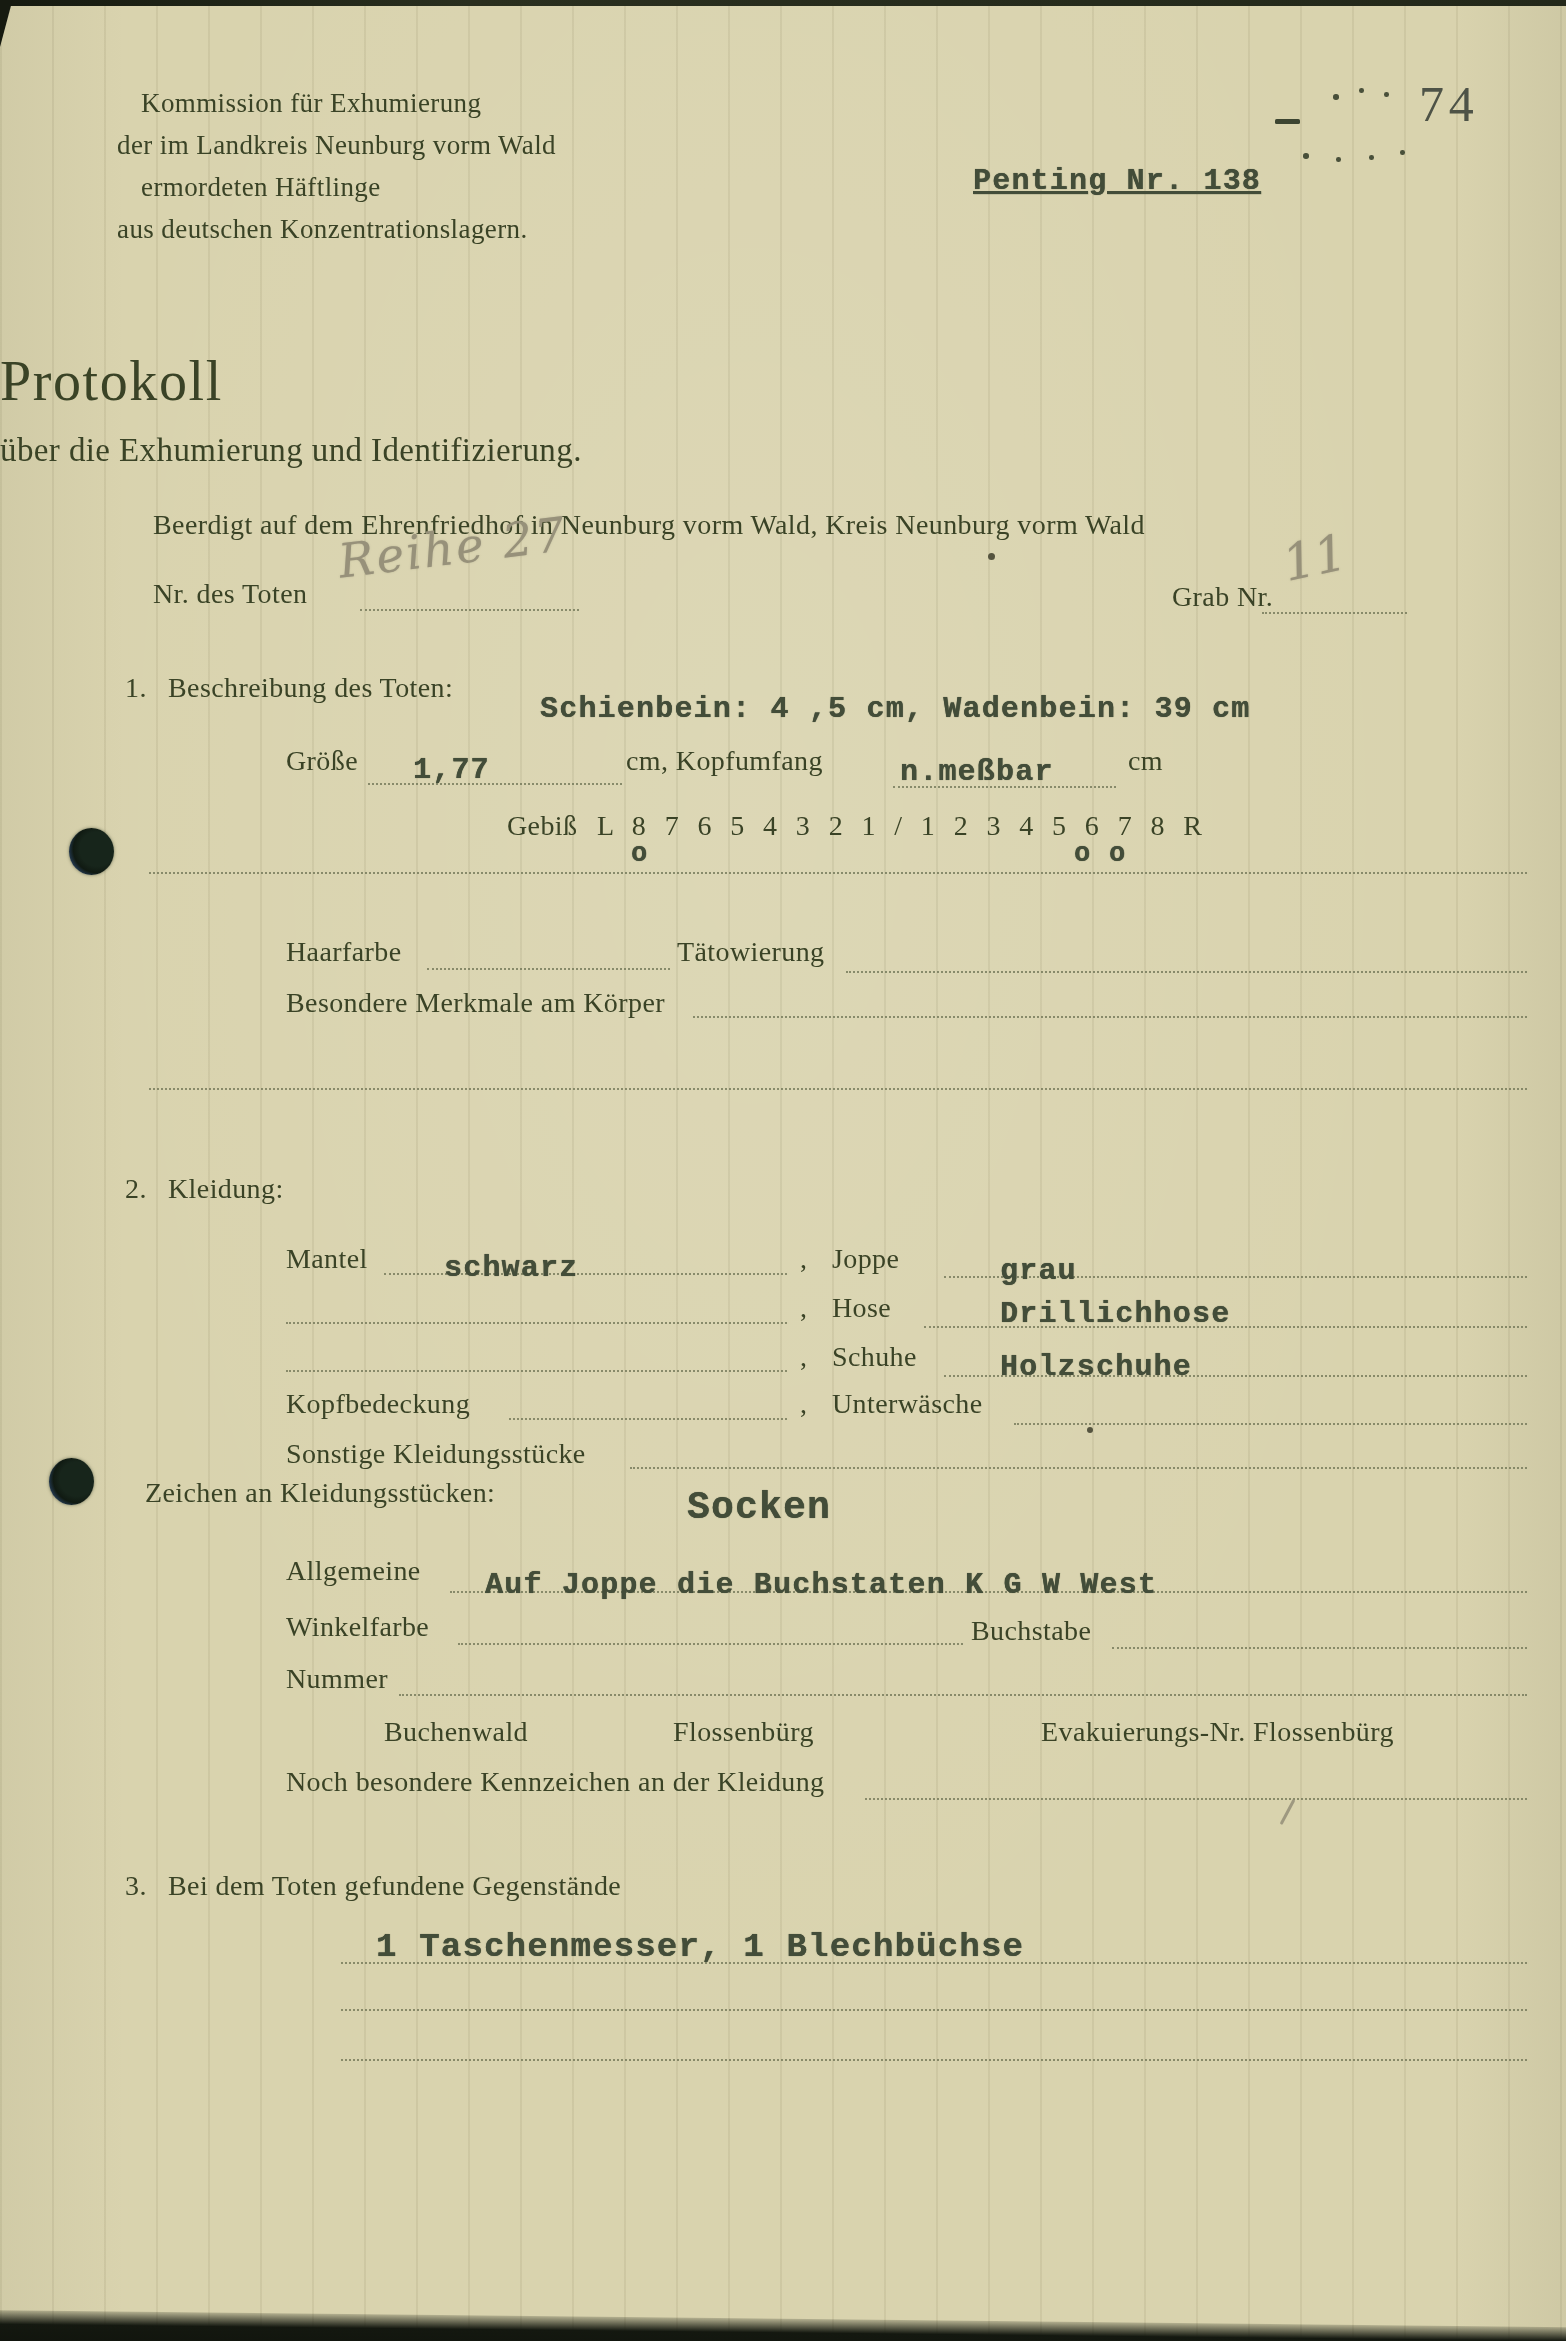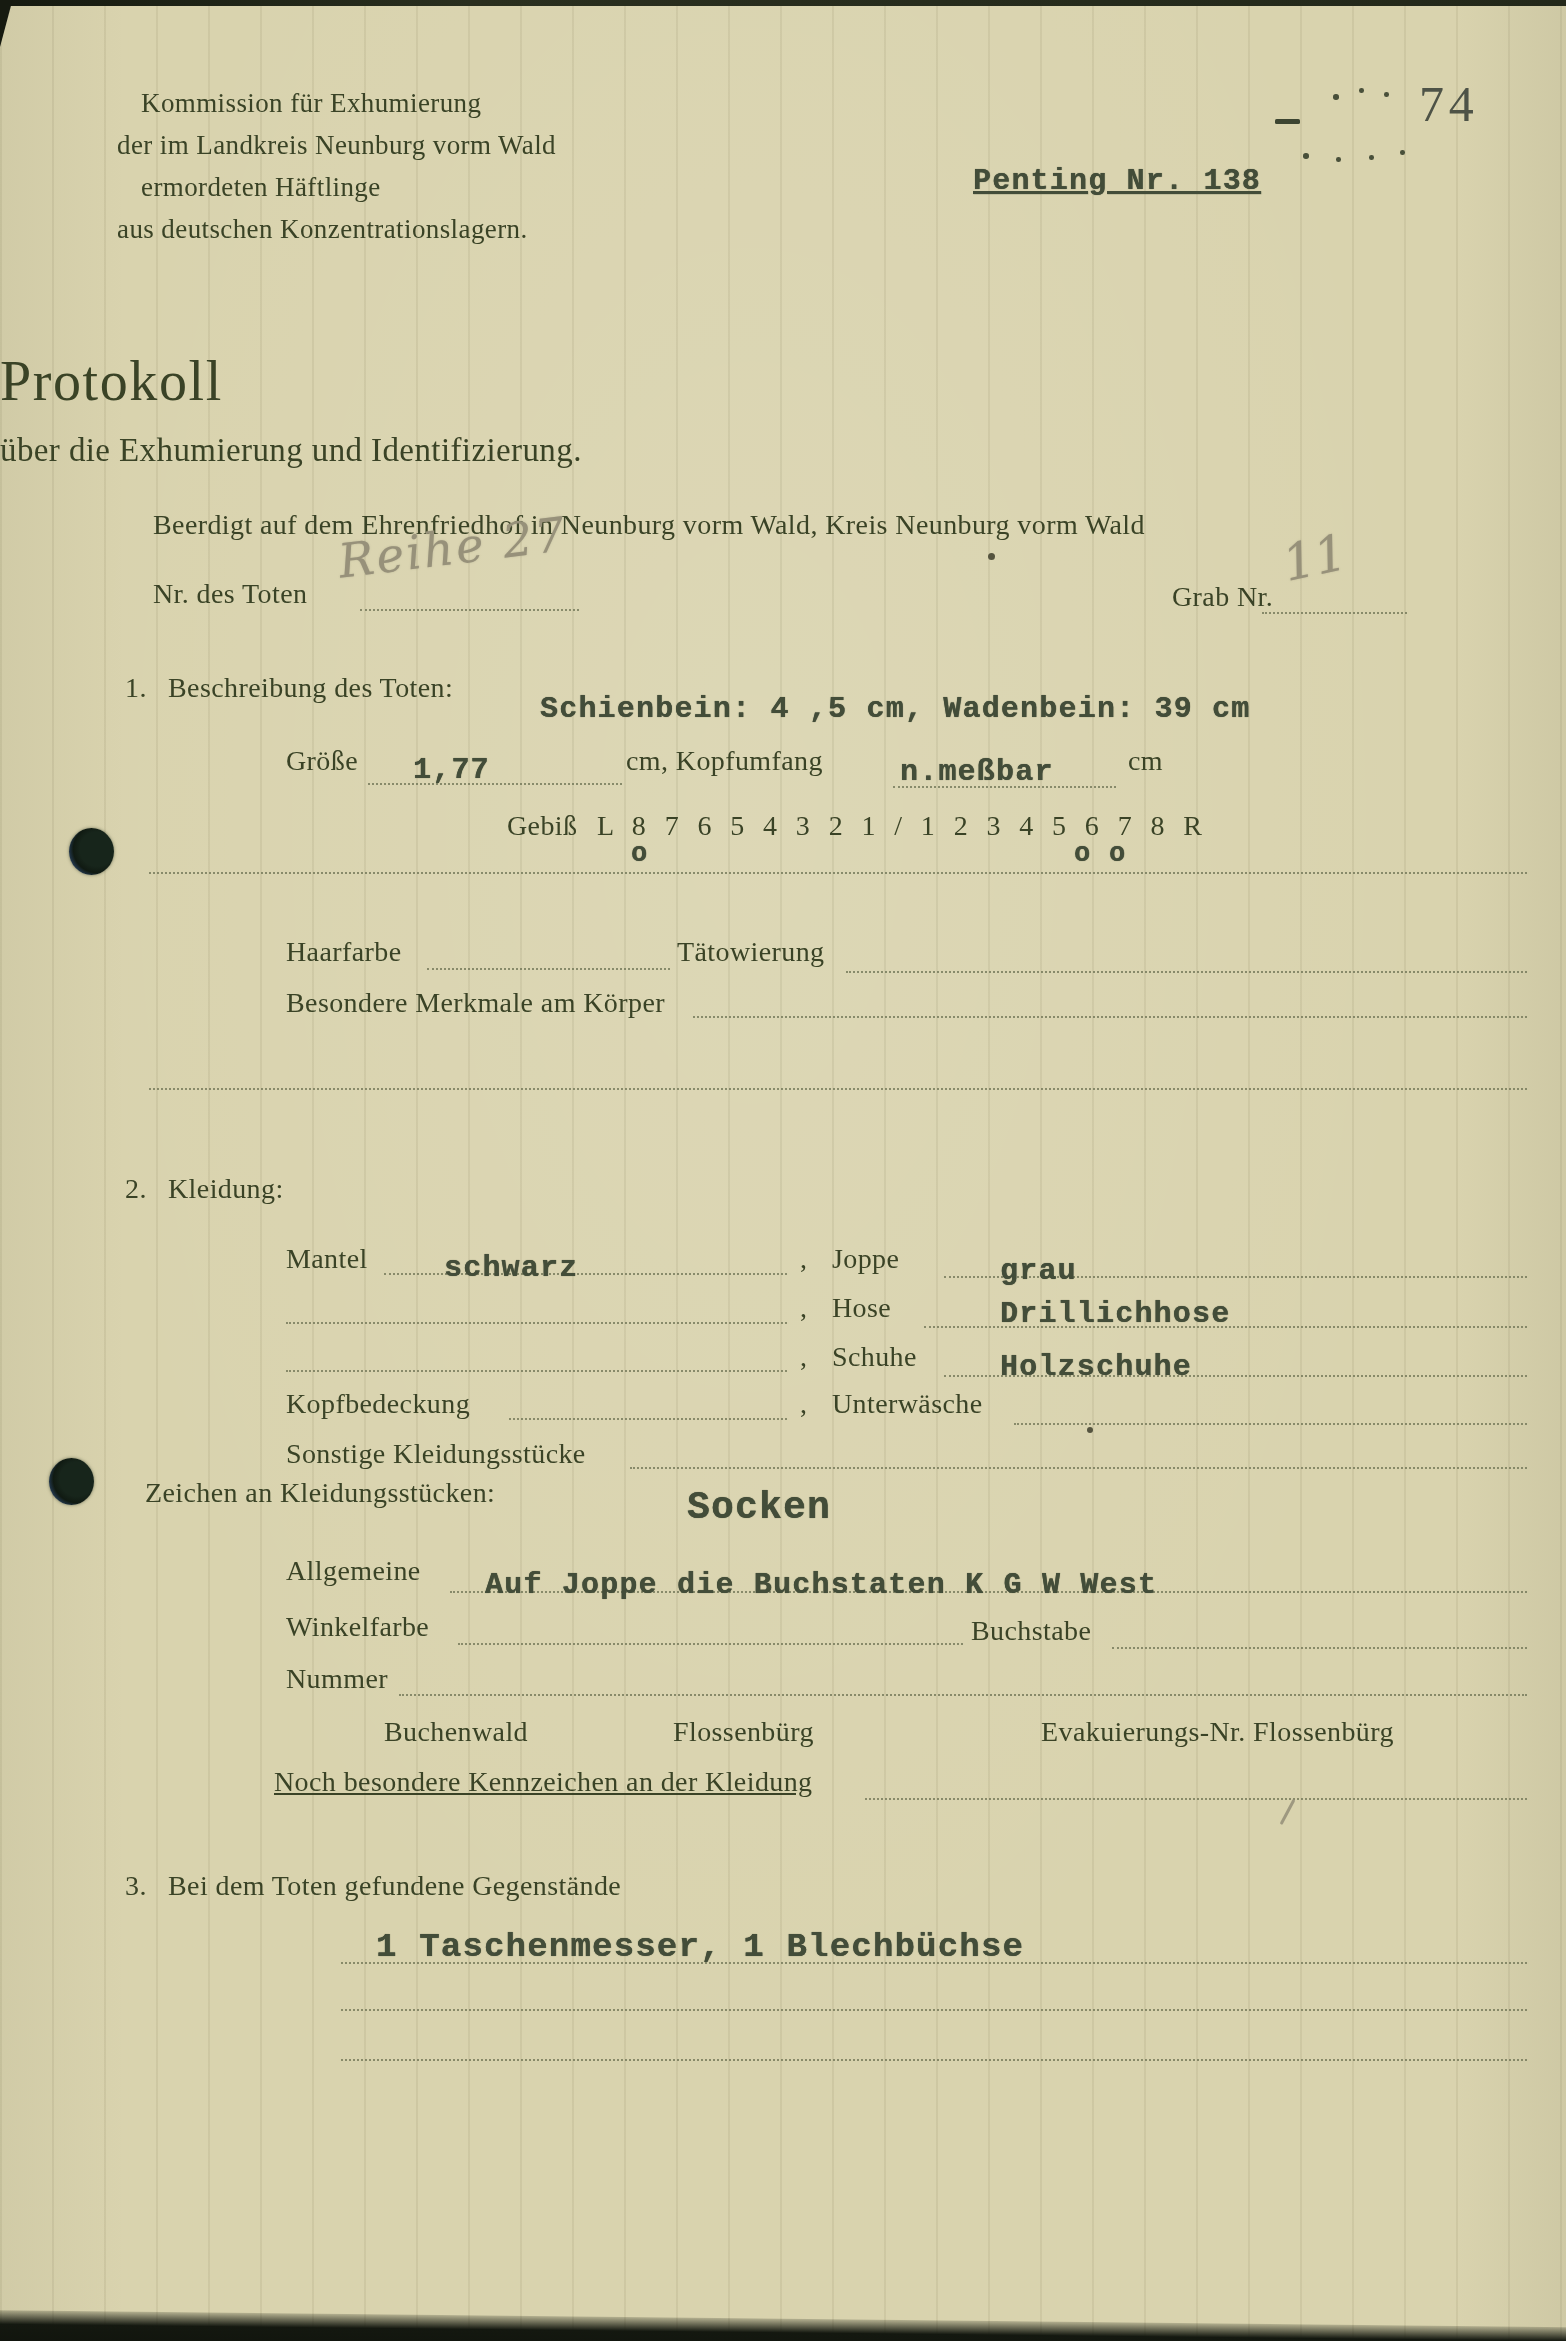--- a/index.html
+++ b/index.html
@@ -180,21 +180,21 @@
   <div class="print fs36" style="left:971px; top:1615px;">Buchstabe</div>
   <div class="dotted" style="left:1112px; top:1647px; width:415px;"></div>
 
   <div class="print fs36" style="left:286px; top:1663px;">Nummer</div>
   <div class="dotted" style="left:399px; top:1694px; width:1128px;"></div>
 
   <div class="print fs36" style="left:384px; top:1716px;">Buchenwald</div>
   <div class="print fs36" style="left:673px; top:1716px;">Flossenbürg</div>
   <div class="print fs36" style="left:1041px; top:1716px;">Evakuierungs-Nr. Flossenbürg</div>
 
-  <div class="print fs36" style="left:274px; top:1766px;text-decoration:underline;">Noch besondere Kennzeichen an der Kleidung</div>
+  <div class="print fs36" style="left:286px; top:1766px;">Noch besondere Kennzeichen an der Kleidung</div>
   <div class="dotted" style="left:865px; top:1798px; width:662px;"></div>
   <div class="pencil-stroke" style="left:1286px; top:1798px; width:3.1px; height:28px; transform:rotate(28deg);"></div>
 
   <div class="print fs36" style="left:125px; top:1870px;">3.</div>
   <div class="print fs36" style="left:168px; top:1870px;">Bei dem Toten gefundene Gegenstände</div>
   <div class="typed" style="left:376px; top:1928px; font-size:34px;">1 Taschenmesser, 1 Blechbüchse</div>
   <div class="dotted" style="left:341px; top:1962px; width:1186px;"></div>
   <div class="dotted" style="left:341px; top:2009px; width:1186px;"></div>
   <div class="dotted" style="left:341px; top:2059px; width:1186px;"></div>
 

